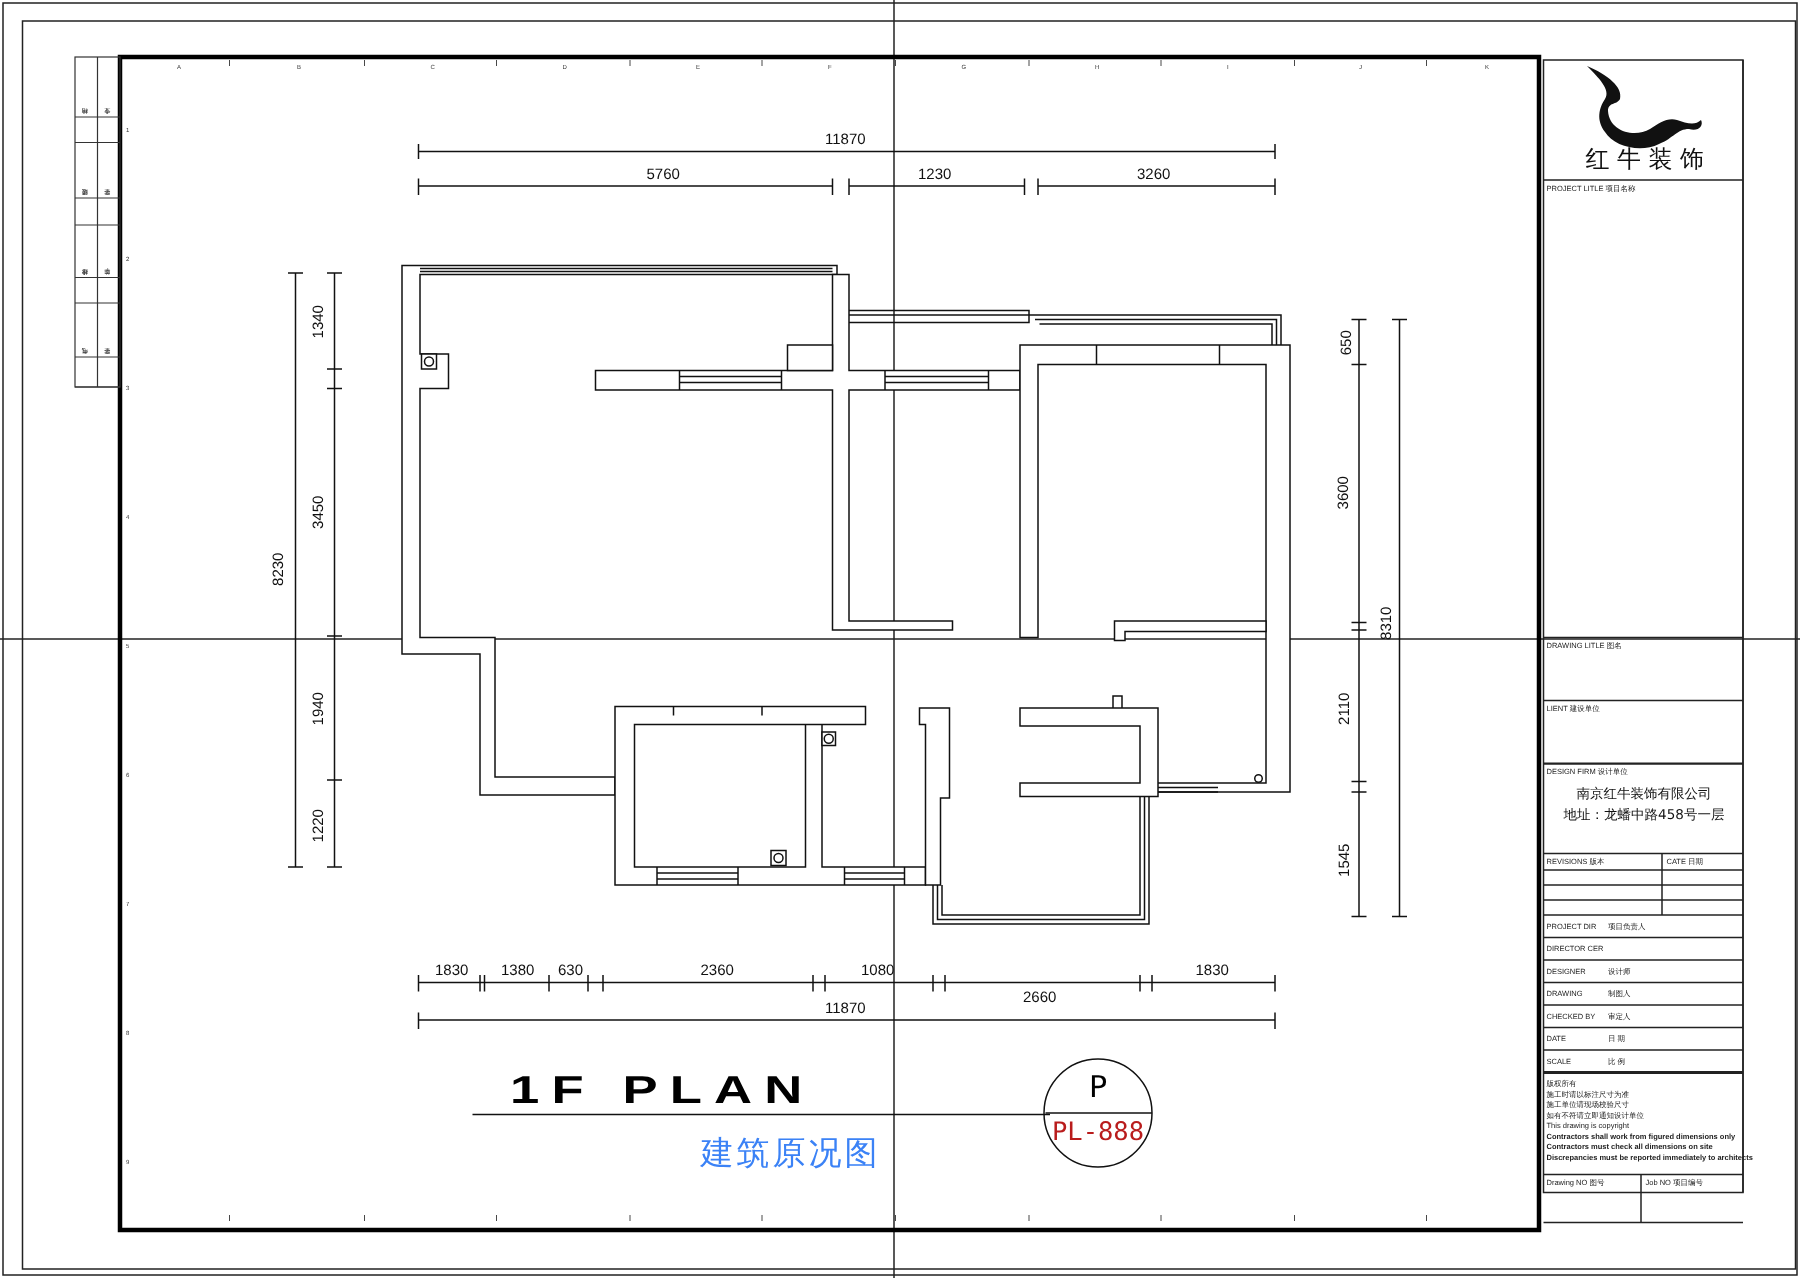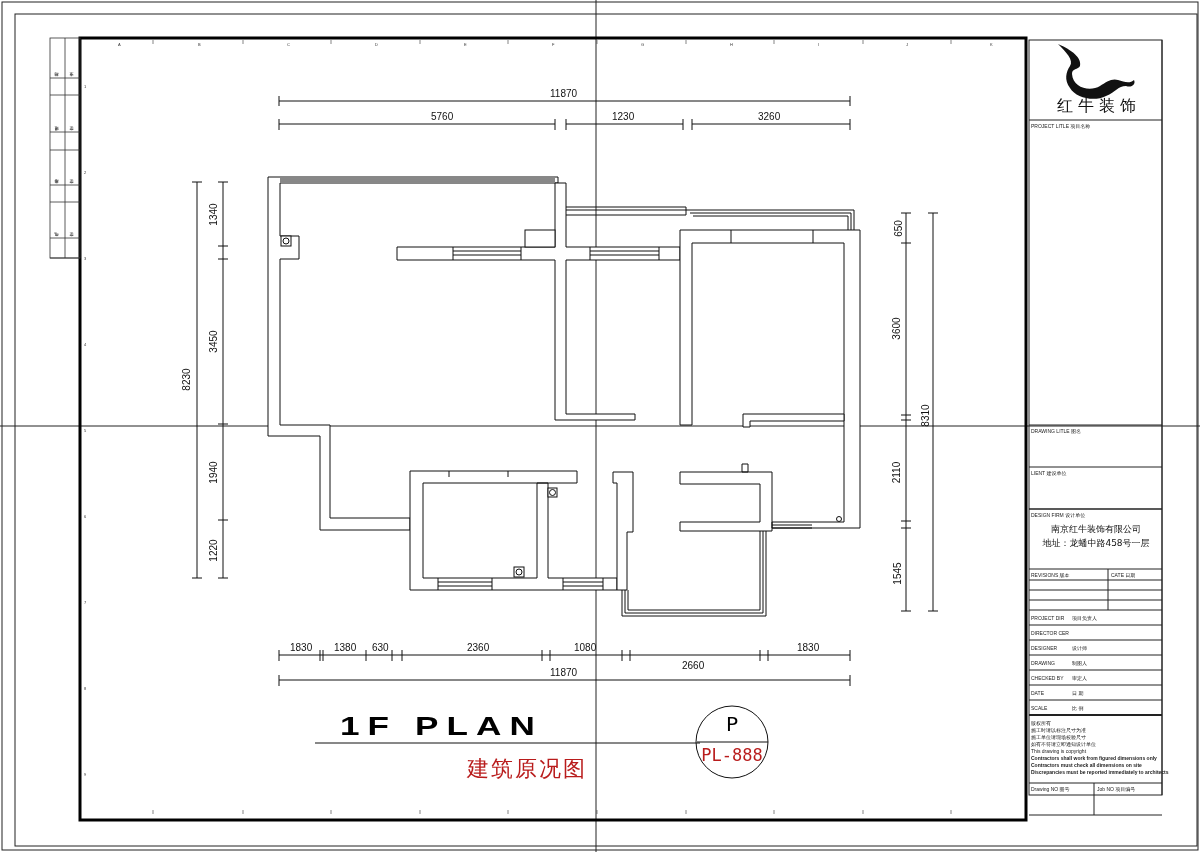--- a/index.html
+++ b/index.html
@@ -4,21 +4,21 @@
 <style>
   html, body { margin:0; padding:0; background:#ffffff; }
   body { width:1200px; height:852px; position:relative; overflow:hidden;
          font-family:"Liberation Sans", "DejaVu Sans", sans-serif; color:#111; }
   svg.plan { position:absolute; left:0; top:0; }
   .tb-text { position:absolute; font-size:5px; line-height:6px; color:#222; white-space:nowrap; }
   .tb-text.b { font-weight:bold; }
   .firm { position:absolute; font-family:"DejaVu Sans", sans-serif; font-size:9px; color:#111; text-align:center; width:140px; }
   .logo-text { position:absolute; font-family:"DejaVu Sans", sans-serif; font-size:16px; letter-spacing:5px; color:#111; }
   .plan-title { position:absolute; font-family:"Liberation Sans", sans-serif; font-weight:900; font-size:26px; letter-spacing:6px; color:#000; transform:scaleX(1.35); transform-origin:left top; }
-  .plan-subtitle { position:absolute; font-family:Liberation Sans, sans-serif; font-size:22px; color:#b91c1c; letter-spacing:2px; }
+  .plan-subtitle { position:absolute; font-family:Liberation Sans, sans-serif; font-size:22px; color:#3b82f6; letter-spacing:2px; }
   .sheet-letter { position:absolute; font-family:"DejaVu Sans", sans-serif; font-size:20px; color:#000; text-align:center; width:80px; }
   .sheet-no { position:absolute; font-family:"DejaVu Sans Mono", monospace; font-size:17px; color:#b91c1c; text-align:center; width:80px; }
   .dim { position:absolute; font-family:"Liberation Sans", sans-serif; font-size:10px; color:#111; white-space:nowrap; }
   .dim.v { transform:rotate(-90deg); transform-origin:center center; }
   .grid-label { position:absolute; font-size:4px; color:#333; }
   .side-cell { position:absolute; font-size:4px; color:#333; writing-mode:vertical-rl; transform:rotate(180deg); }
 </style>
 </head>
 <body>
 

